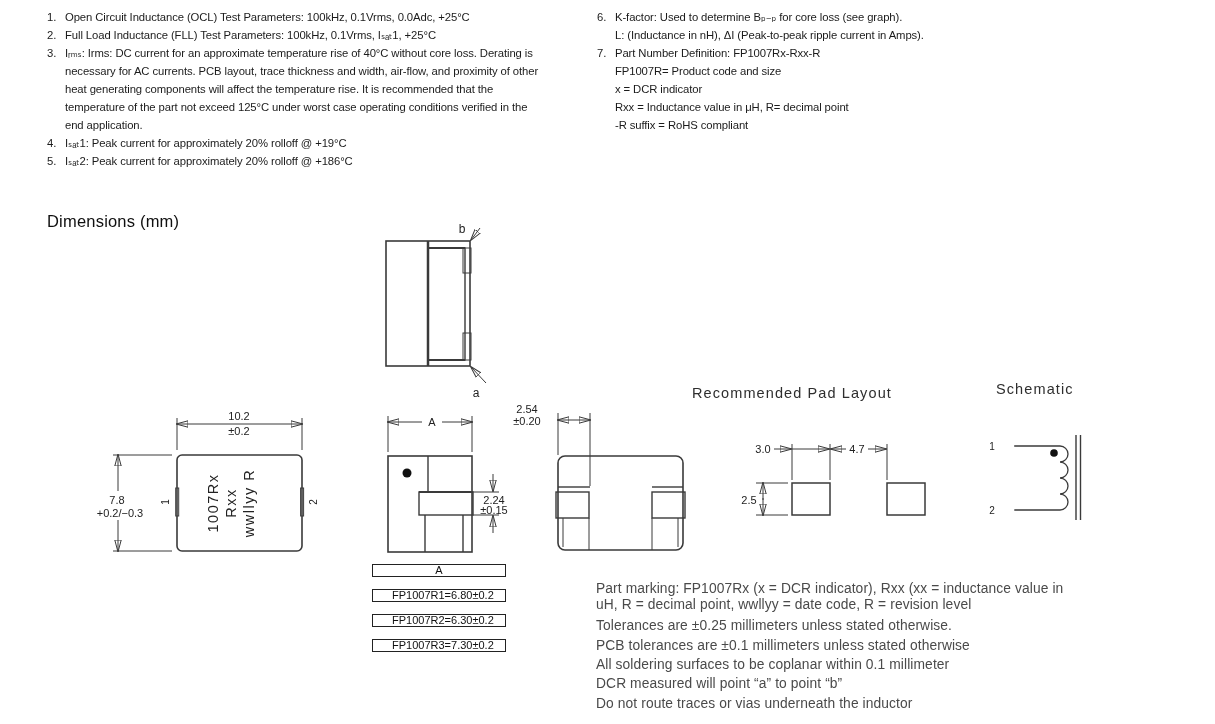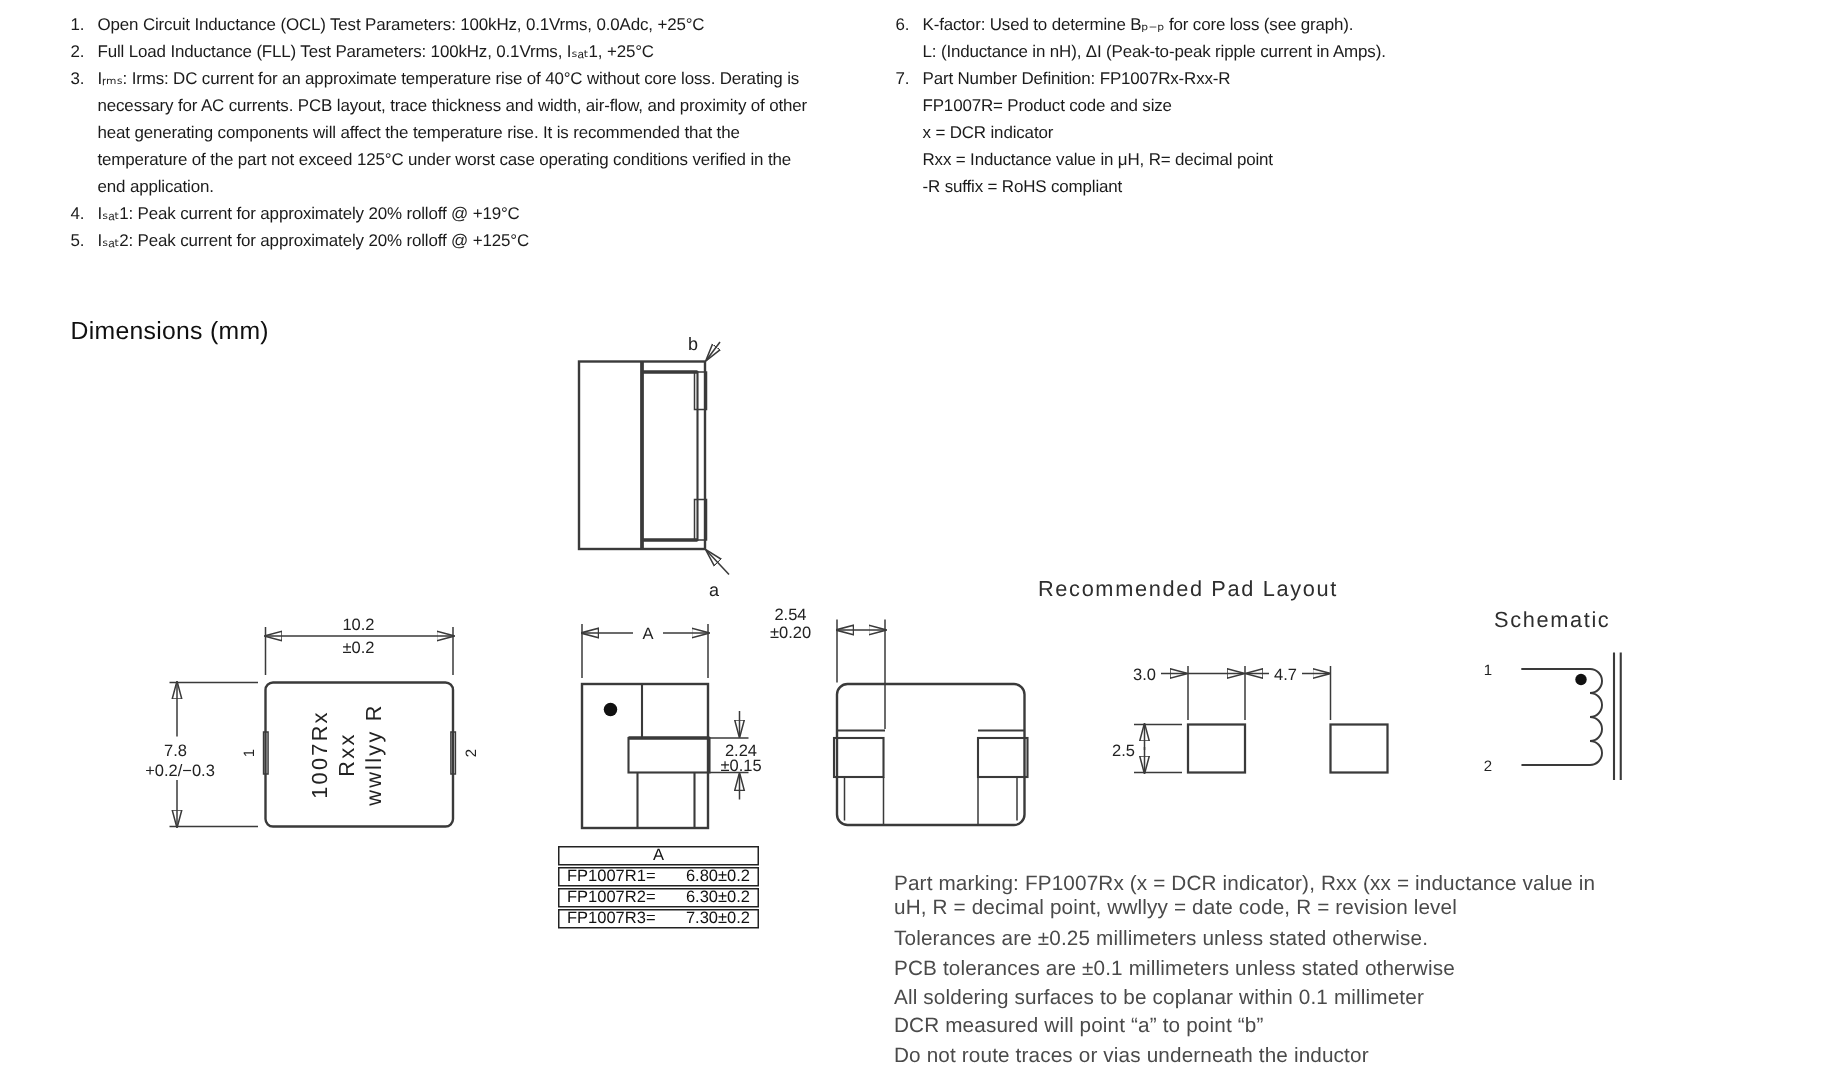--- a/index.html
+++ b/index.html
@@ -11,21 +11,21 @@
   .note{display:flex;}
   .note .num{width:18px;flex:none;}
   .nbody{flex:1;}
 
   .sec-title{position:absolute;left:47px;top:212px;font-size:16.5px;font-weight:normal;color:#101010;letter-spacing:0.2px;}
   .sub-head{position:absolute;font-size:14.5px;color:#2e2e2e;letter-spacing:1.1px;}
 
   
   .dim-table{position:absolute;left:372px;top:564px;width:134px;font-size:11px;color:#111;}
   .dt-head{border:1.6px solid #222;text-align:center;height:11px;line-height:11px;background:#fff;}
-  .dt-row{border:1.6px solid #222;margin-top:1px;height:11px;line-height:11px;display:flex;justify-content:space-between;padding:0 5px;background:#fff;}
+  .dt-row{border:1.6px solid #222;margin-top:12px;height:11px;line-height:11px;display:flex;justify-content:space-between;padding:0 19px;background:#fff;}
 
   
   .footer{position:absolute;left:596px;top:581px;width:525px;color:#4a4a4a;font-size:13.8px;letter-spacing:0.1px;}
   .footer .para div{line-height:15.6px;}
   .footer .rest{margin-top:4px;}
   .footer .rest div{line-height:19.4px;}
 
   .dwg{position:absolute;}
   .dwg line,.dwg rect,.dwg path{stroke:#3a3a3a;fill:none;}
   .dwg text{font-family:"Liberation Sans","DejaVu Sans",sans-serif;fill:#222;stroke:none;}
@@ -67,21 +67,21 @@
     </div>
     <div class="note">
       <span class="num">4.</span>
       <div class="nbody">
           <div>Iₛₐₜ1: Peak current for approximately 20% rolloff @ +19°C</div>
         </div>
     </div>
     <div class="note">
       <span class="num">5.</span>
       <div class="nbody">
-          <div>Iₛₐₜ2: Peak current for approximately 20% rolloff @ +125°C</div>
+          <div>Iₛₐₜ2: Peak current for approximately 20% rolloff @ +186°C</div>
         </div>
     </div>
   </div>
 
   <div class="notes" style="left:597px;top:8px;width:460px;">
     <div class="note">
       <span class="num">6.</span>
       <div class="nbody">
         <div>K-factor: Used to determine Bₚ₋ₚ for core loss (see graph).</div>
         <div>L: (Inductance in nH), ΔI (Peak-to-peak ripple current in Amps).</div>
@@ -218,21 +218,21 @@
     <line x1="138" y1="11" x2="156" y2="11" class="thin" marker-end="url(#arrE)"></line>
     <rect x="62" y="45" width="38" height="32" stroke-width="1.5" fill="#fff"></rect>
     <rect x="157" y="45" width="38" height="32" stroke-width="1.5" fill="#fff"></rect>
     <line x1="26" y1="45" x2="58" y2="45" class="thin"></line>
     <line x1="26" y1="77" x2="58" y2="77" class="thin"></line>
     <line x1="33" y1="62" x2="33" y2="45" class="thin" marker-end="url(#arrE)"></line>
     <line x1="33" y1="60" x2="33" y2="77" class="thin" marker-end="url(#arrE)"></line>
     <text class="t11" x="19" y="66" text-anchor="middle">2.5</text>
   </svg>
 
-  <div class="sub-head" style="left:996px;top:406px;">Schematic</div>
+  <div class="sub-head" style="left:996px;top:381px;">Schematic</div>
   <svg class="dwg" style="left:975px;top:425px;" width="120" height="105" viewBox="0 0 120 105">
     <text class="t10" x="17" y="25" text-anchor="middle">1</text>
     <circle cx="35" cy="21" r="4.2" fill="#fff" class="med"></circle>
     <line x1="39.2" y1="21" x2="85" y2="21" stroke-width="1.3"></line>
     <path d="M85,21 A8,8 0 0 1 85,37 A8,8 0 0 1 85,53 A8,8 0 0 1 85,69 A8,8 0 0 1 85,85" stroke-width="1.3"></path>
     <circle cx="79" cy="28" r="3.8" fill="#111" stroke="none"></circle>
     <line x1="39.2" y1="85" x2="85" y2="85" stroke-width="1.3"></line>
     <circle cx="35" cy="85" r="4.2" fill="#fff" class="med"></circle>
     <text class="t10" x="17" y="89" text-anchor="middle">2</text>
     <line x1="101" y1="10" x2="101" y2="95" class="med"></line>

